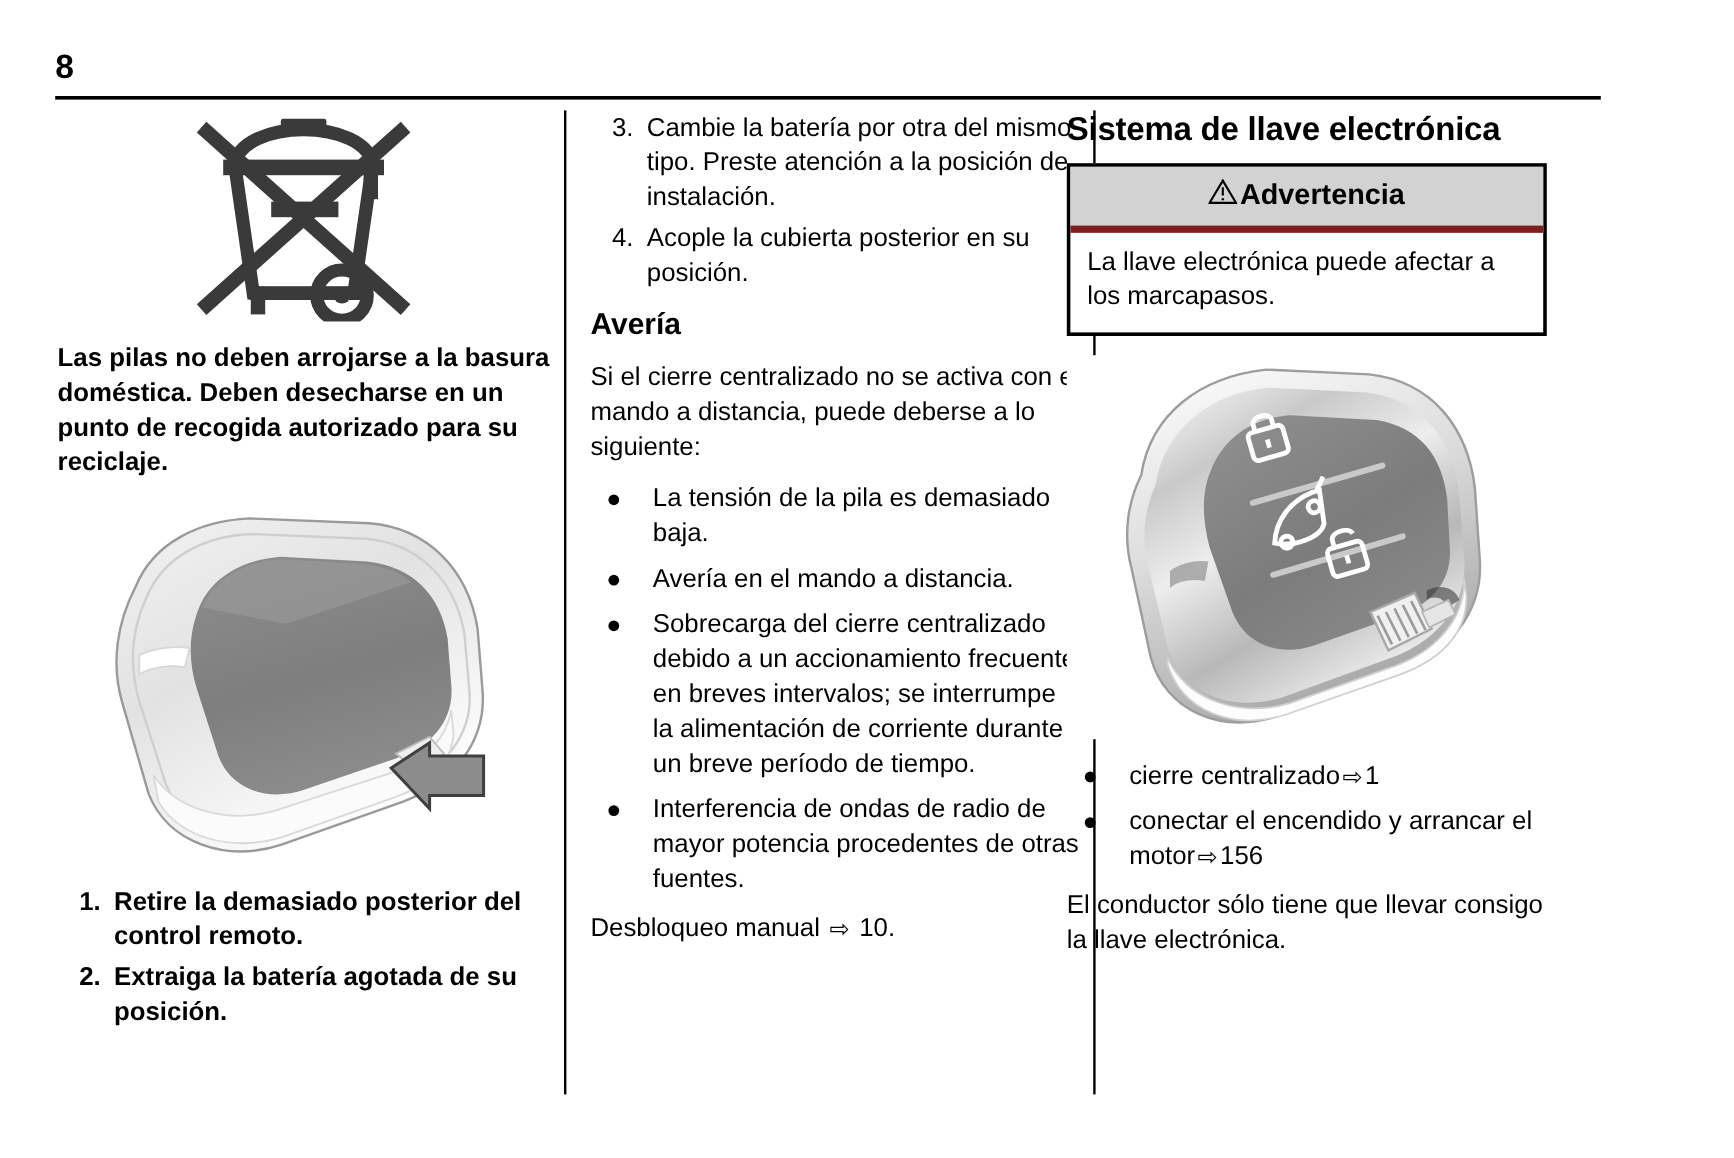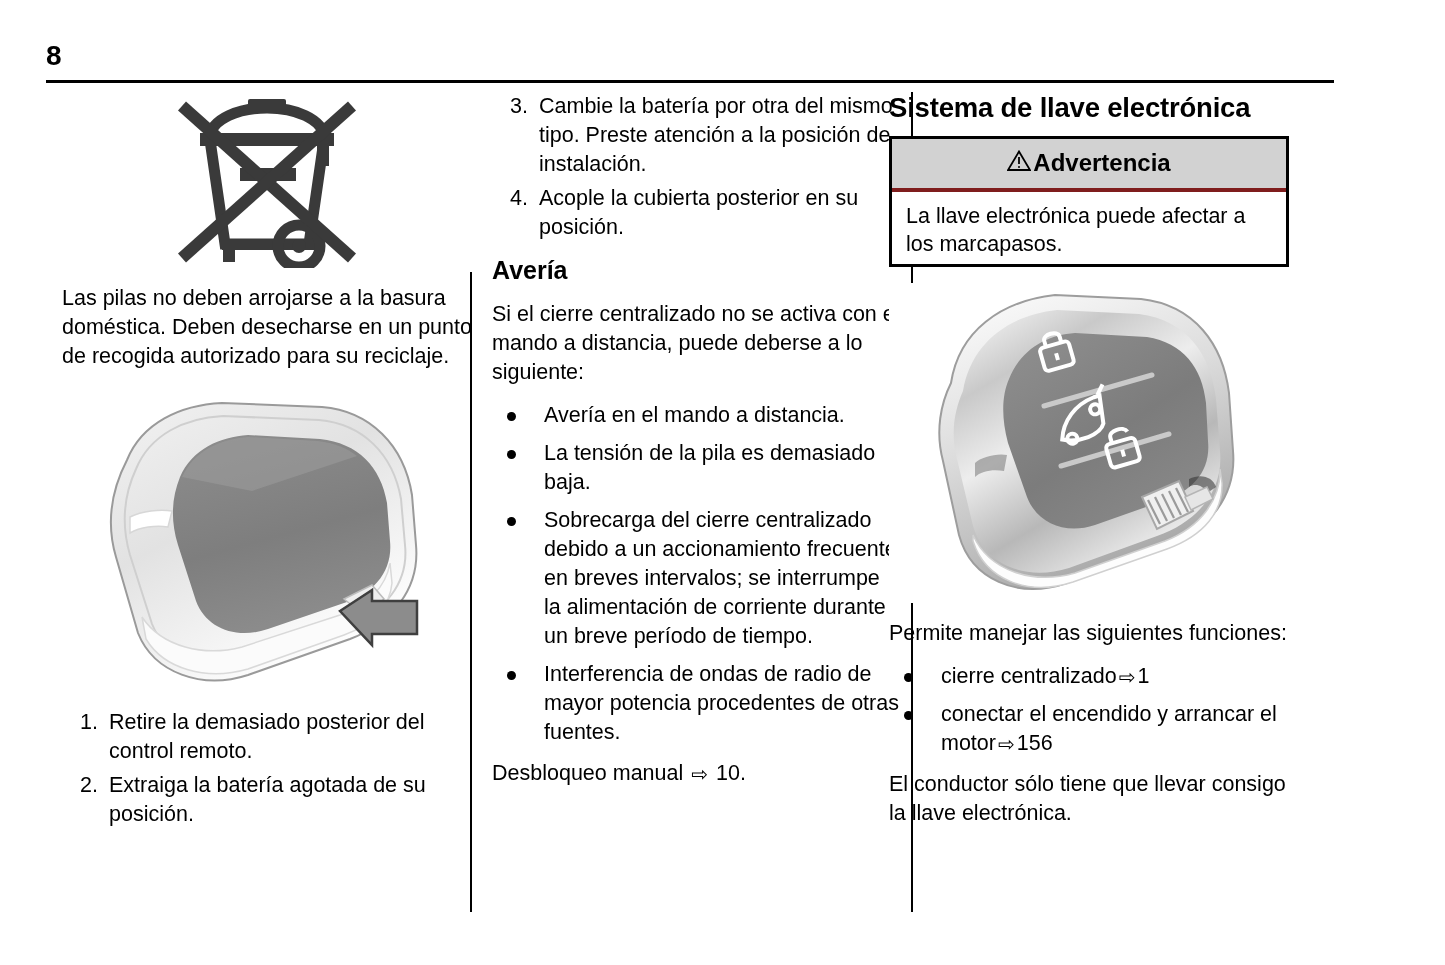--- a/index.html
+++ b/index.html
@@ -50,21 +50,21 @@
     left: 0;
     top: 92px;
     width: 1445px;
     height: 860px;
   }
   .col {
     position: absolute;
     top: 0;
     width: 410px;
   }
-  .col-1 { left: 62px; }
+  .col-1 { left: 48px; font-weight: bold; }
   .col-2 { left: 492px; }
   .col-3 { left: 889px; }
 
   .divider {
     position: absolute;
     top: 0;
     width: 0;
     height: 820px;
     border-left: 2px solid #000;
   }
@@ -135,34 +135,34 @@
   
   .warning-box {
     border: 3px solid #000;
     margin: 0 0 16px 0;
     background: #fff;
     width: 400px;
     box-sizing: border-box;
   }
   .warning-head {
     background: #d2d2d2;
-    border-bottom: 4px solid #7f1d1d;
+    border-bottom: 6px solid #7f1d1d;
     text-align: center;
     font-size: 24px;
     font-weight: bold;
     padding: 10px 0 11px 0;
     line-height: 28px;
     display: flex;
     align-items: center;
     justify-content: center;
     gap: 2px;
   }
   .warn-tri { display: inline-block; vertical-align: -2px; }
   .warning-body {
-    padding: 10px 14px 6px 14px;
+    padding: 10px 14px 17px 14px;
   }
   .warning-body p {
     margin: 0 0 9px 0;
     font-size: 21.5px;
     line-height: 28px;
   }
   .warning-body p:last-child { margin-bottom: 0; }
 
   
   .figure {
@@ -318,25 +318,25 @@
       </li>
     </ol>
 
     <div class="section-heading">Avería</div>
 
     <p class="body-text">Si el cierre centralizado no se activa con el mando a distancia, puede deberse a lo siguiente:</p>
 
     <ul class="bullet-list">
       <li>
         <span class="dot"></span>
+        <span>La tensión de la pila es demasiado baja.</span>
+      </li>
+      <li>
+        <span class="dot"></span>
         <span>Avería en el mando a distancia.</span>
-      </li>
-      <li>
-        <span class="dot"></span>
-        <span>La tensión de la pila es demasiado baja.</span>
       </li>
       <li>
         <span class="dot"></span>
         <span>Sobrecarga del cierre centralizado debido a un accionamiento frecuente en breves intervalos; se interrumpe la alimentación de corriente durante un breve período de tiempo.</span>
       </li>
       <li>
         <span class="dot"></span>
         <span>Interferencia de ondas de radio de mayor potencia procedentes de otras fuentes.</span>
       </li>
     </ul>
@@ -443,21 +443,20 @@
           </g>
 
           <path d="M300 196 C312 190 324 194 327 204 L318 210 C314 202 306 200 300 204 Z" fill="#2f2f2f" opacity="0.55"></path>
           <path d="M296 214 L318 204 L324 216 L302 227 Z" fill="#e6e6e6" stroke="#b5b5b5" stroke-width="1.5"></path>
 
           <path d="M86 180 C92 174 108 170 118 172 L115 188 C104 186 92 188 86 194 Z" fill="#6d6d6d" opacity="0.5"></path>
         </svg>
       </span>
     </div>
 
-    <p class="body-text">Permite manejar las siguientes funciones:</p>
 
     <ul class="bullet-list">
       <li>
         <span class="dot"></span>
         <span>cierre centralizado</span><span class="ref-arrow">⇨</span><span>1</span>
       </li>
       <li>
         <span class="dot"></span>
         <span>conectar el encendido y arrancar el motor</span><span class="ref-arrow">⇨</span><span>156</span>
       </li>

